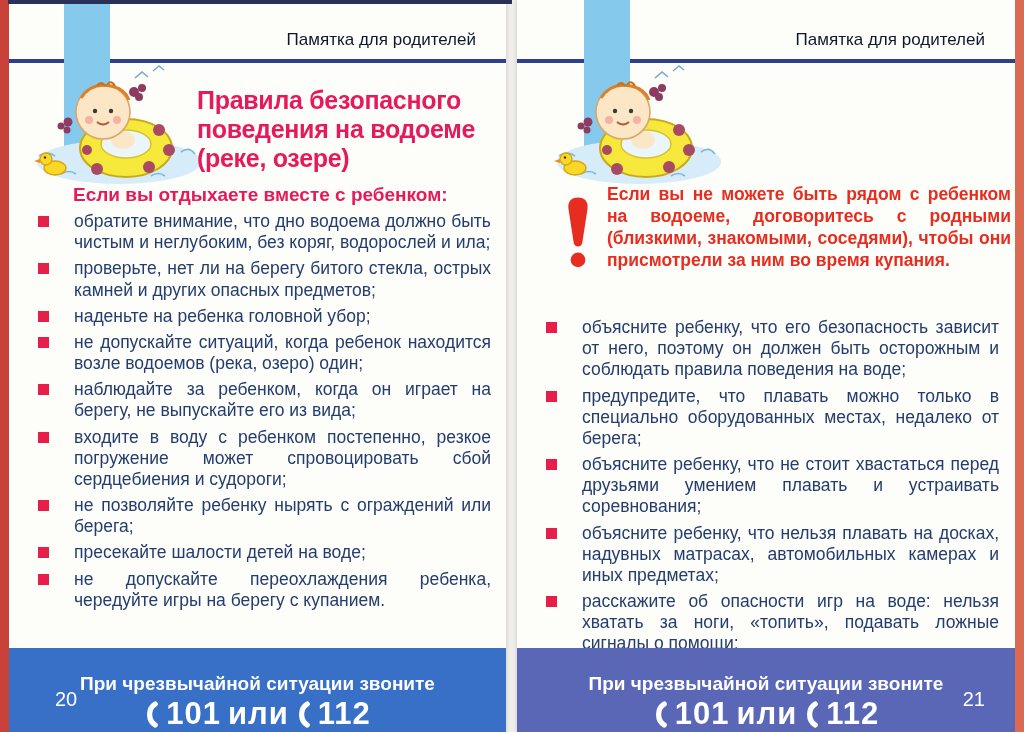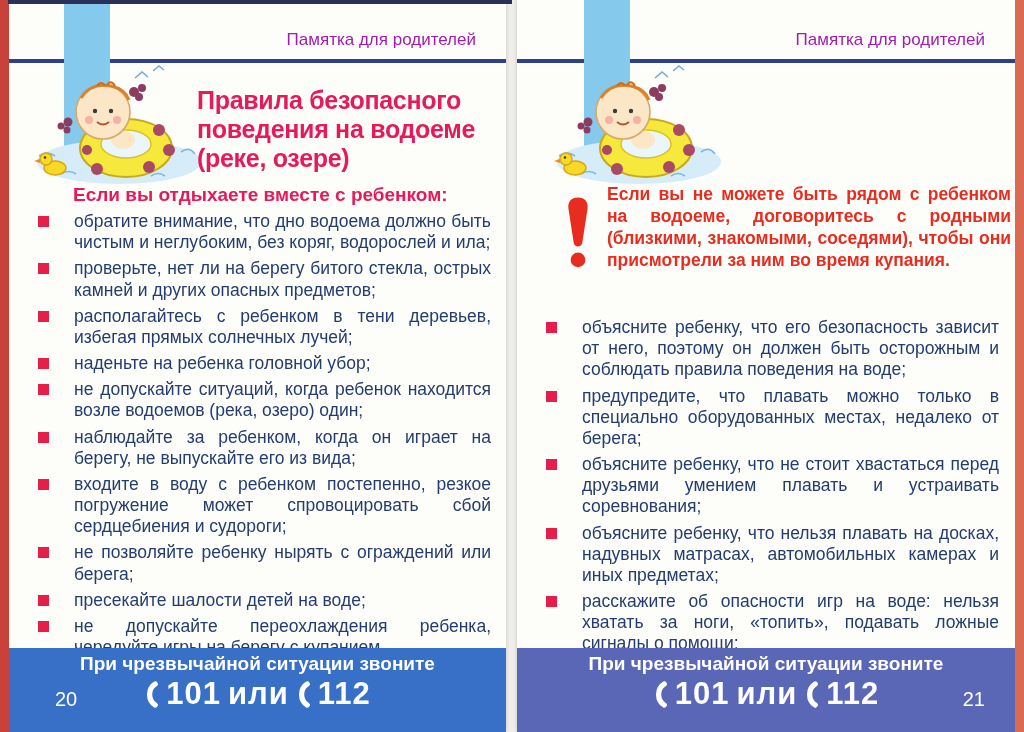--- a/index.html
+++ b/index.html
@@ -5,21 +5,21 @@
   html,body{margin:0;padding:0;}
   body{width:1024px;height:732px;font-family:"Liberation Sans",sans-serif;}
   .spread{position:relative;width:1024px;height:732px;background:#efeeea;overflow:hidden;}
   .edge{position:absolute;top:0;bottom:0;z-index:6;}
   .edge.left{left:0;width:9px;background:#c8423a;}
   .edge.right{right:0;width:9px;background:#db6a53;}
   .top-line-left{position:absolute;left:8px;top:0;width:504px;height:4px;background:#2a3159;z-index:7;}
   .page{position:absolute;top:0;bottom:0;background:#fdfdfa;box-shadow:0 0 4px rgba(0,0,0,.18);}
   .page.pleft{left:9px;width:497px;}
   .page.pright{left:517px;width:498px;}
-  .header-label{position:absolute;top:30px;right:30px;font-size:17px;color:#a21caf;}
+  .header-label{position:absolute;top:30px;right:30px;font-size:17px;color:#0f172a;}
   .rule{position:absolute;top:59px;left:0;right:0;height:4px;background:#2e3f90;z-index:1;}
   .strip{position:absolute;top:0;width:46px;height:172px;background:#85c9ed;z-index:2;}
   .pleft .strip{left:55px;}
   .pright .strip{left:67px;}
   .illus{position:absolute;top:64px;left:22px;width:172px;height:122px;z-index:3;}
   .title{position:absolute;left:188px;top:86px;width:280px;font-size:25px;font-weight:bold;
          color:#e6195c;line-height:1.15;letter-spacing:-0.3px;z-index:3;}
   .section-heading{position:absolute;left:64px;top:184px;font-size:19px;font-weight:bold;color:#e6195c;}
   .bullets{position:absolute;left:28px;width:454px;list-style:none;margin:0;padding:0;}
   .pleft .bullets{top:211px;}
@@ -27,21 +27,21 @@
   .bullets li{position:relative;padding-left:37px;margin-bottom:5px;text-align:justify;
               font-size:17.5px;line-height:1.21;color:#243d6e;}
   .bullets li::before{content:"";position:absolute;left:1px;top:5px;width:11px;height:11px;background:#e61e4a;}
   .warning-row{position:absolute;left:42px;top:184px;width:452px;display:flex;align-items:flex-end;z-index:3;}
   .excl{flex:0 0 26px;margin:4px 16px 0 6px;}
   .warning-text{font-size:17.5px;font-weight:bold;color:#e62d20;text-align:justify;line-height:1.25;}
   .hotnum{color:#e62d20;font-weight:bold;}
   .footer{position:absolute;left:0;right:0;top:648px;bottom:0;color:#fff;text-align:center;z-index:4;}
   .pleft .footer{background:#386fc7;}
   .pright .footer{background:#5a67b7;}
-  .footer-line1{margin-top:5px;font-size:19px;font-weight:bold;}
+  .footer-line1{margin-top:25px;font-size:19px;font-weight:bold;}
   .footer-line2{margin-top:1px;font-size:31px;font-weight:bold;letter-spacing:1px;
                 display:flex;justify-content:center;align-items:center;gap:7px;}
   .pagenum{position:absolute;top:40px;font-size:20px;color:#fff;}
   .pagenum.pn-left{left:46px;}
   .pagenum.pn-right{right:30px;}
 </style>
 </head>
 <body>
 
 <div class="spread">
@@ -91,21 +91,20 @@
       <div>Правила безопасного</div>
       <div>поведения на водоеме</div>
       <div>(реке, озере)</div>
     </div>
 
     <div class="section-heading">Если вы отдыхаете вместе с ребенком:</div>
 
     <ul class="bullets">
       <li>обратите внимание, что дно водоема должно быть чистым и неглубоким, без коряг, водорослей и ила;</li>
       <li>проверьте, нет ли на берегу битого стекла, острых камней и других опасных предметов;</li>
-      <li>располагайтесь с ребенком в тени деревьев, избегая прямых солнечных лучей;</li>
       <li>наденьте на ребенка головной убор;</li>
       <li>не допускайте ситуаций, когда ребенок находится возле водоемов (река, озеро) один;</li>
       <li>наблюдайте за ребенком, когда он играет на берегу, не выпускайте его из вида;</li>
       <li>входите в воду с ребенком постепенно, резкое погружение может спровоцировать сбой сердцебиения и судороги;</li>
       <li>не позволяйте ребенку нырять с ограждений или берега;</li>
       <li>пресекайте шалости детей на воде;</li>
       <li>не допускайте переохлаждения ребенка, чередуйте игры на берегу с купанием.</li>
     </ul>
 
     <div class="footer">

